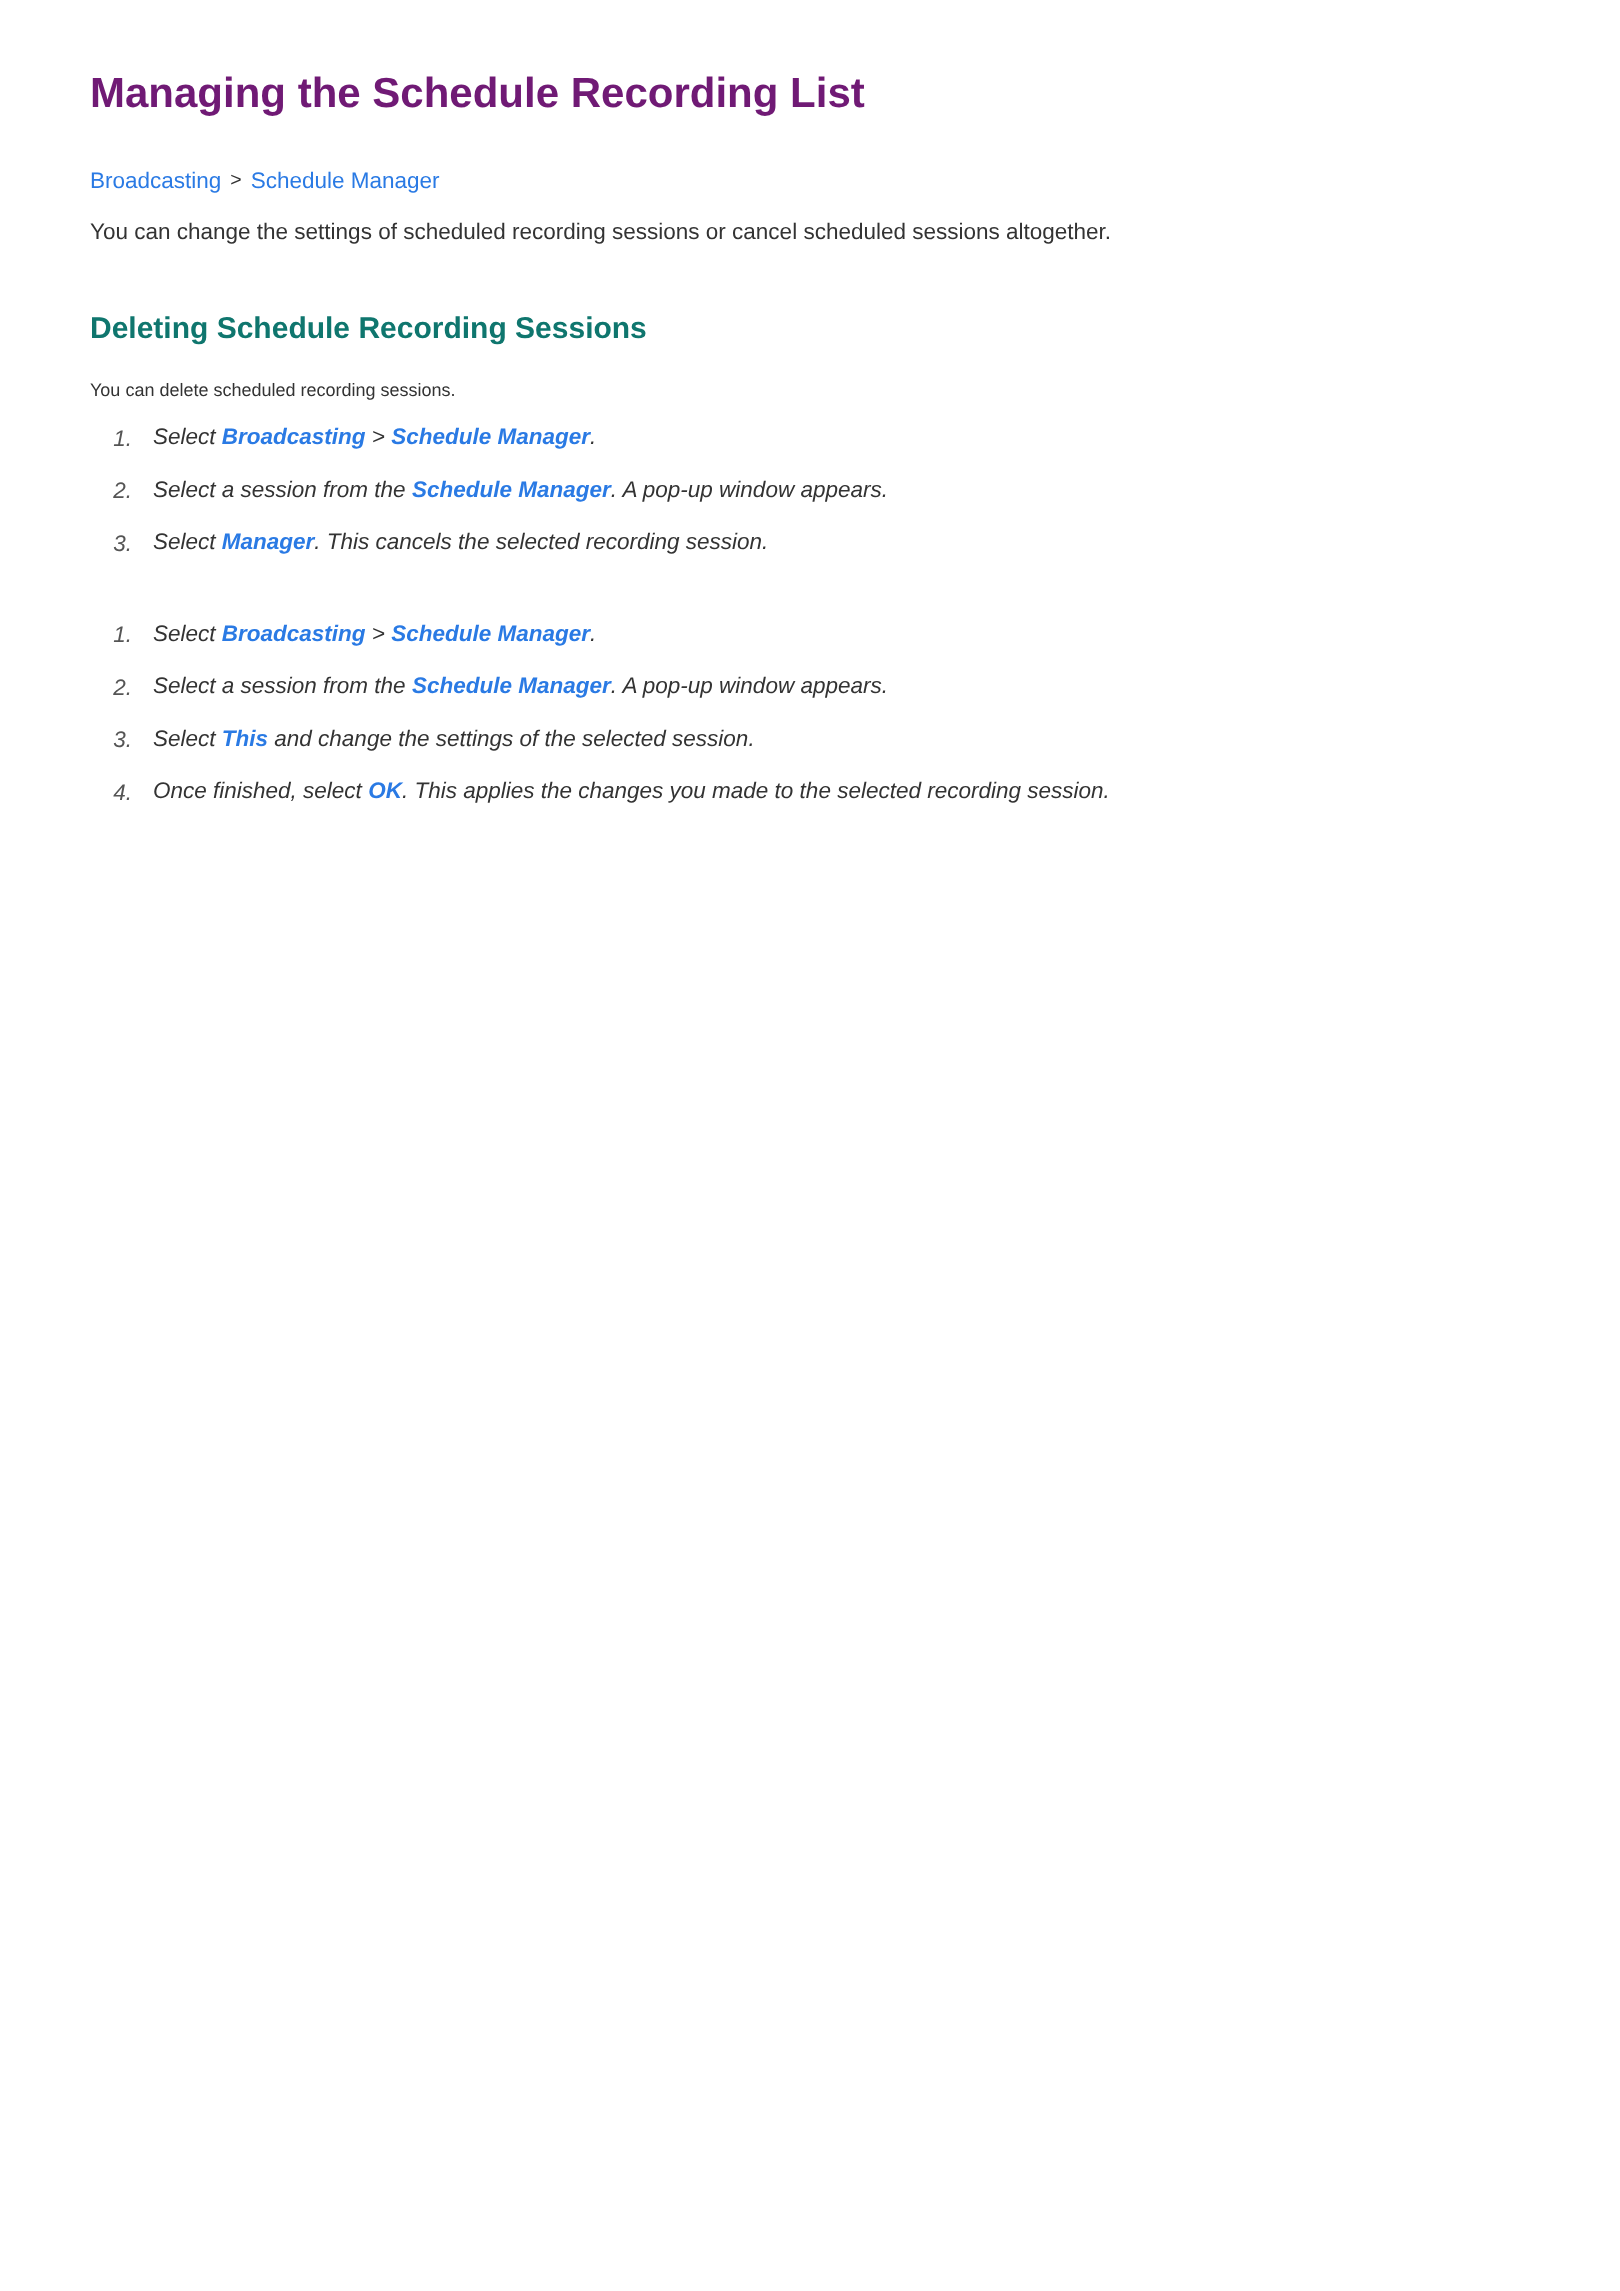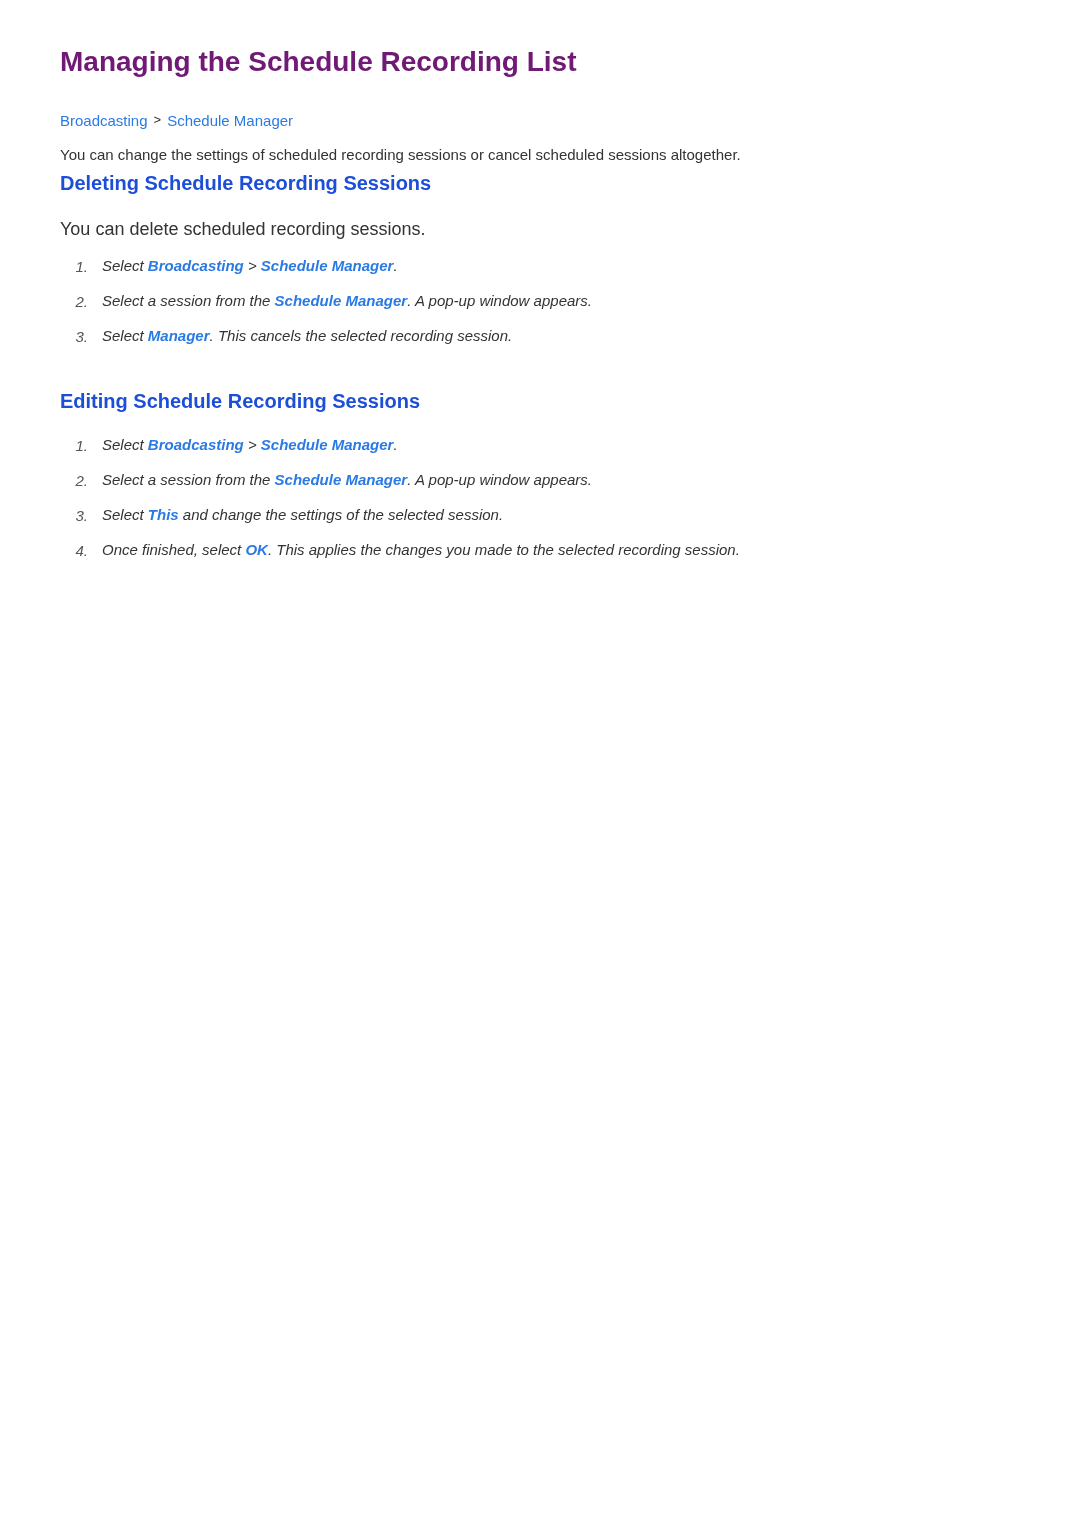--- a/index.html
+++ b/index.html
@@ -42,36 +42,37 @@
     }
 
     .breadcrumb-separator {
       color: #333;
       font-size: 13px;
     }
 
     .intro-text {
       font-size: 15px;
       color: #333;
+      margin-bottom: 36px;
     }
 
     .section {
       margin-bottom: 36px;
     }
 
     .section-title {
       font-size: 20px;
       font-weight: 600;
-      color: #1d4ed8;
+      color: #0f766e;
       margin-bottom: 12px;
       padding-bottom: 4px;
     }
 
     .section-intro {
-      font-size: 18px;
+      font-size: 12px;
       color: #333;
       margin-bottom: 10px;
     }
 
     ol {
       list-style: none;
       padding-left: 10px;
     }
 
     ol li {
@@ -134,21 +135,20 @@
     <li>
       <span class="step-num">3.</span>
       <span class="step-text">
         Select <span class="link-text">Manager</span>. This cancels the selected recording session.
       </span>
     </li>
   </ol>
 </div>
 
 <div class="section">
-  <h2 class="section-title">Editing Schedule Recording Sessions</h2>
   <ol>
     <li>
       <span class="step-num">1.</span>
       <span class="step-text">
         Select <span class="link-text">Broadcasting</span> &gt; <span class="link-text">Schedule Manager</span>.
       </span>
     </li>
     <li>
       <span class="step-num">2.</span>
       <span class="step-text">

